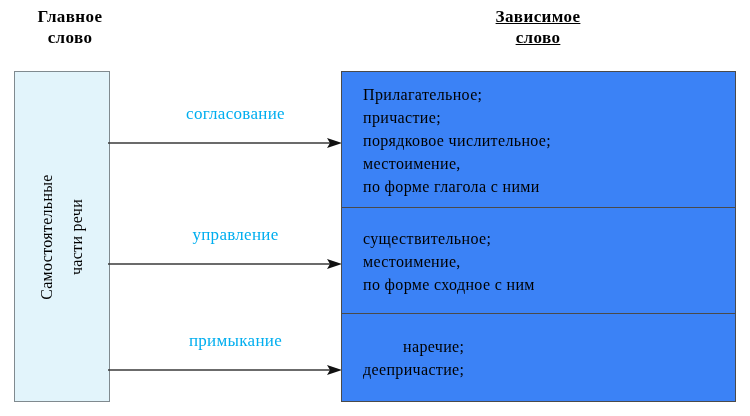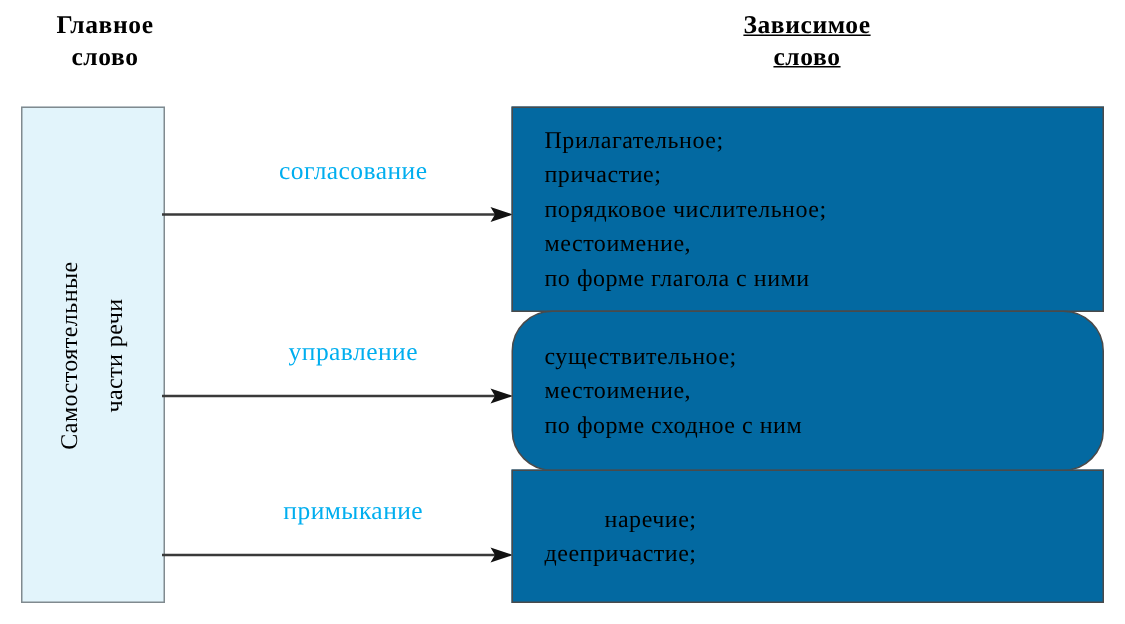--- a/index.html
+++ b/index.html
@@ -63,26 +63,26 @@
     text-align: center;
     letter-spacing: 0.3px;
   }
   #main-word-label .vline { display: block; }
 
   
   .dep-box {
     position: absolute;
     left: 341px;
     width: 395px;
-    background: #0369a1;
+    background: #3b82f6;
     border: 1.5px solid #4a4a4a;
     box-sizing: border-box;
   }
   #dep-box-1 { top: 71px;  height: 137px; }
-  #dep-box-2 { top: 207px; height: 107px; border-radius: 27px; }
+  #dep-box-2 { top: 207px; height: 107px; }
   #dep-box-3 { top: 313px; height: 89px; text-align: right;  }
 
   .dep-list {
     position: absolute;
     left: 21px;
     top: 50%;
     transform: translateY(-50%);
     font-size: 16px;
     line-height: 23px;
     color: #000000;

